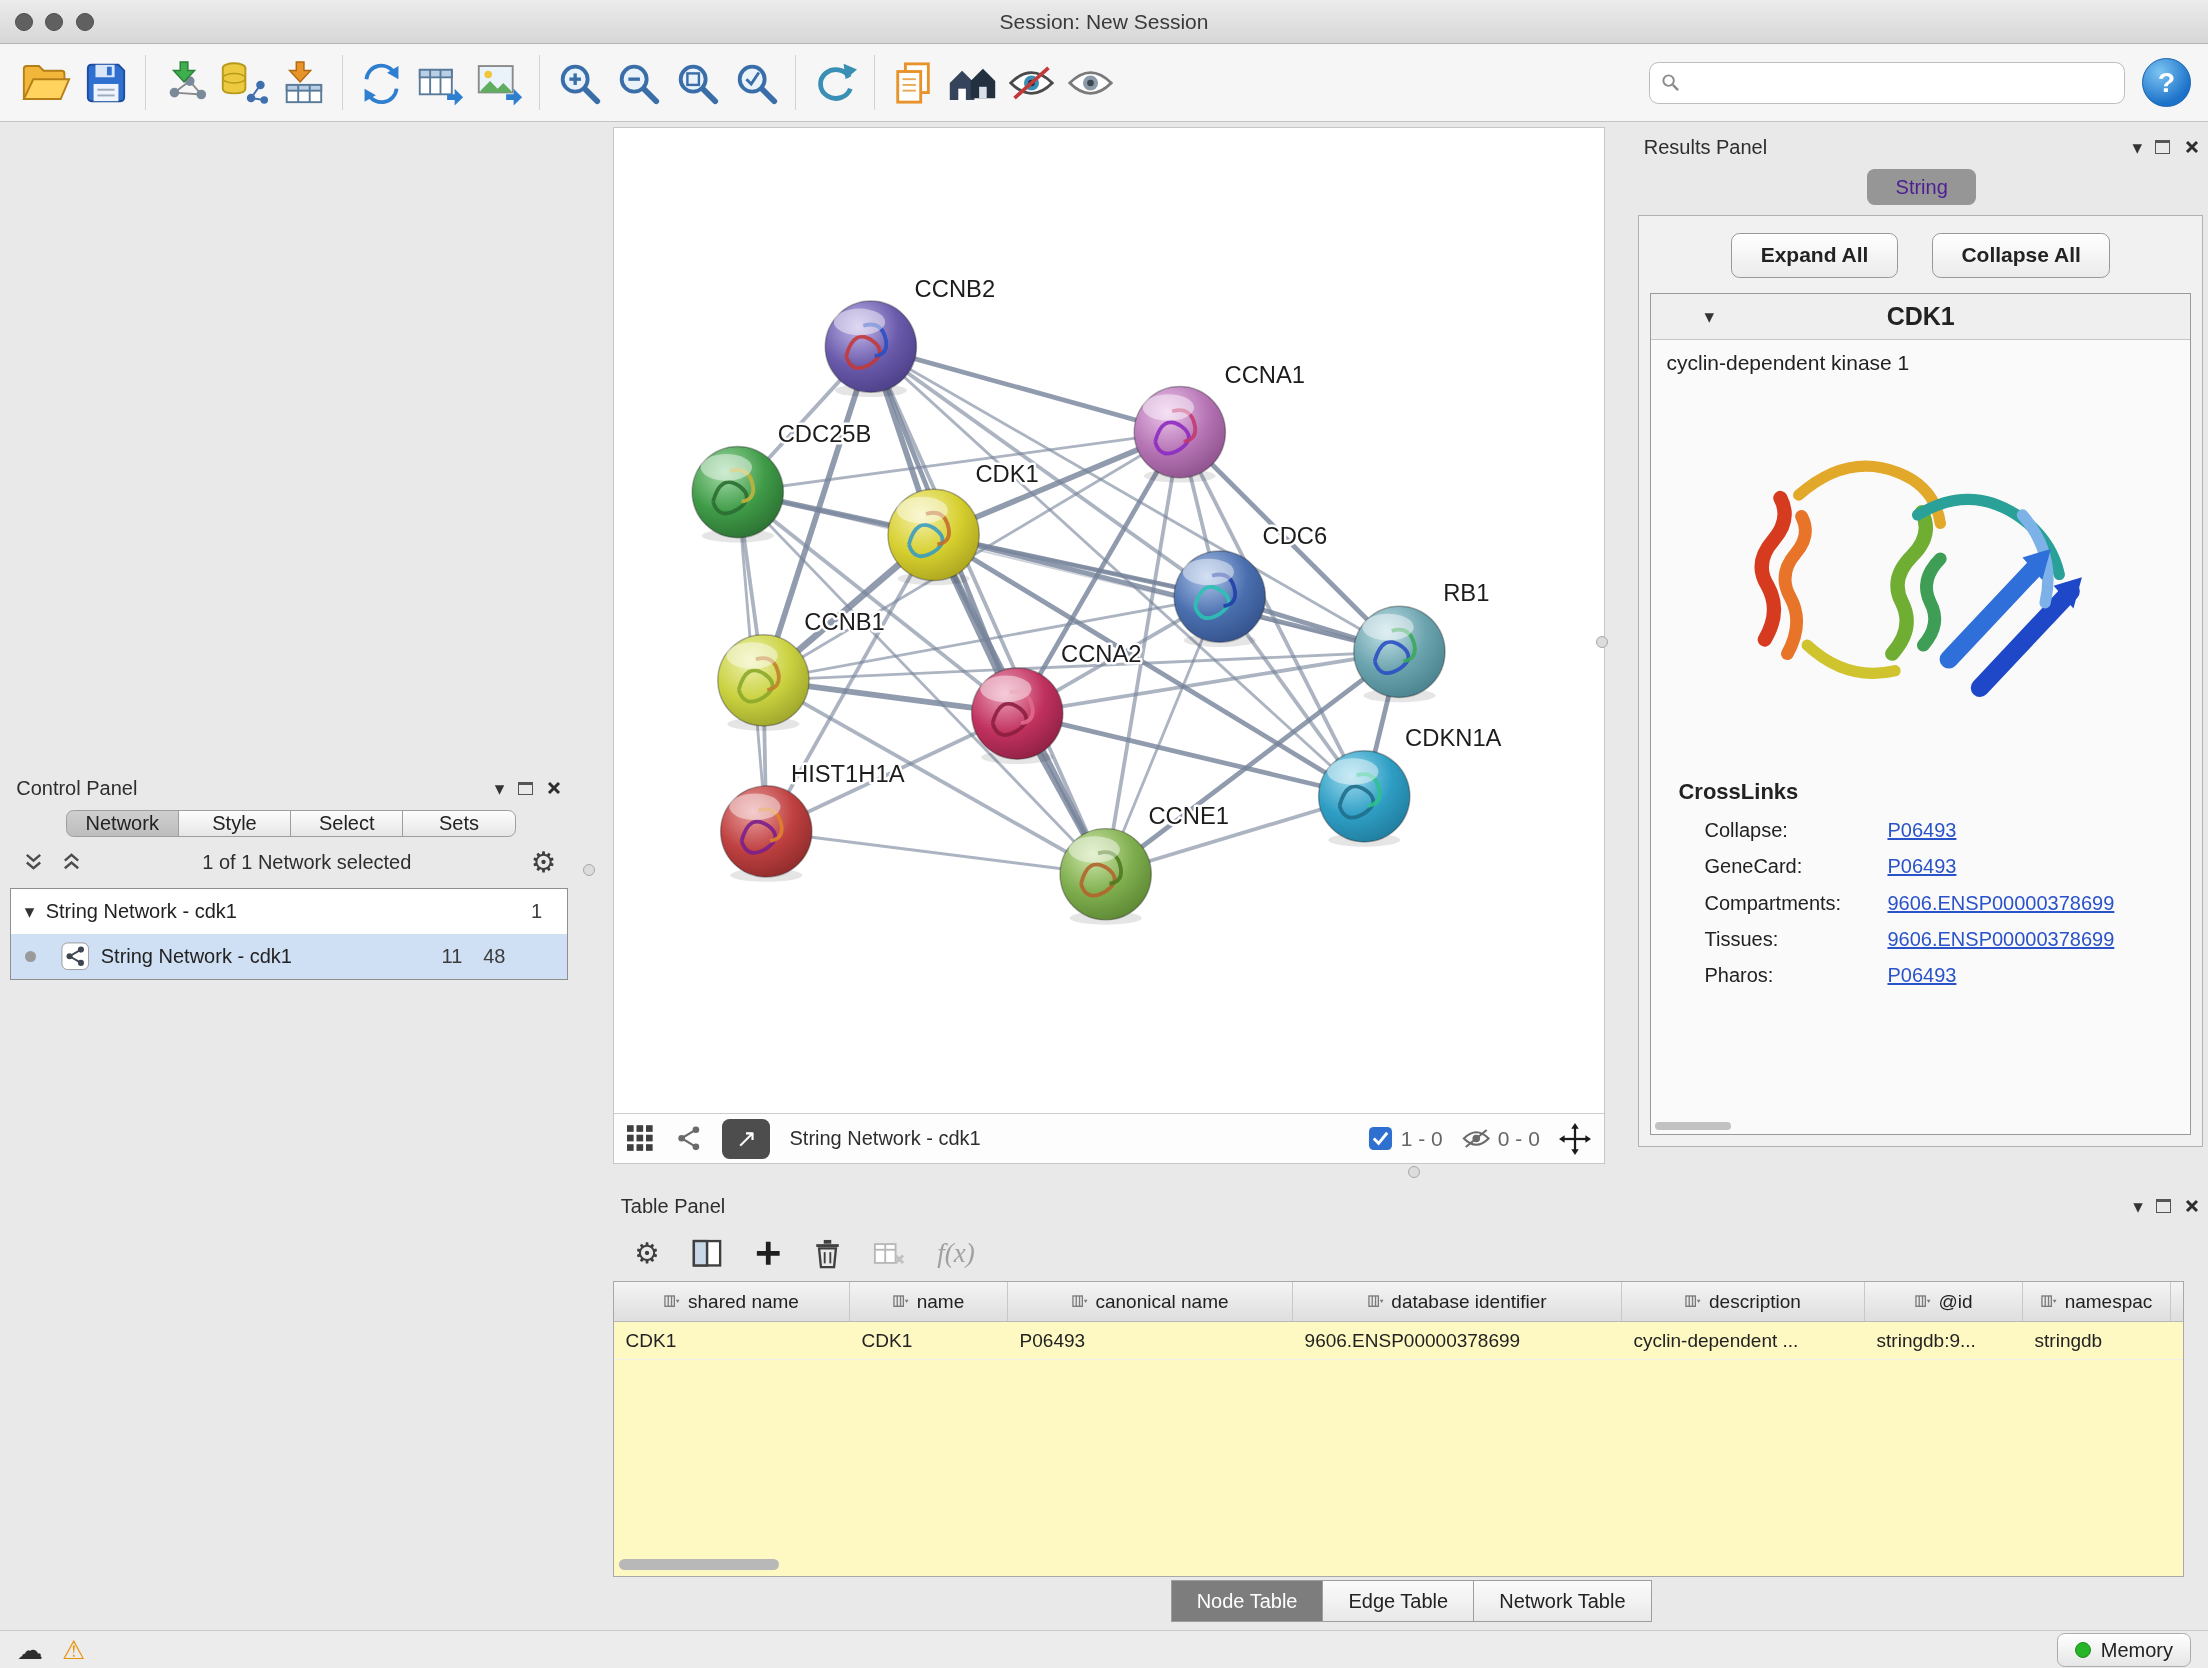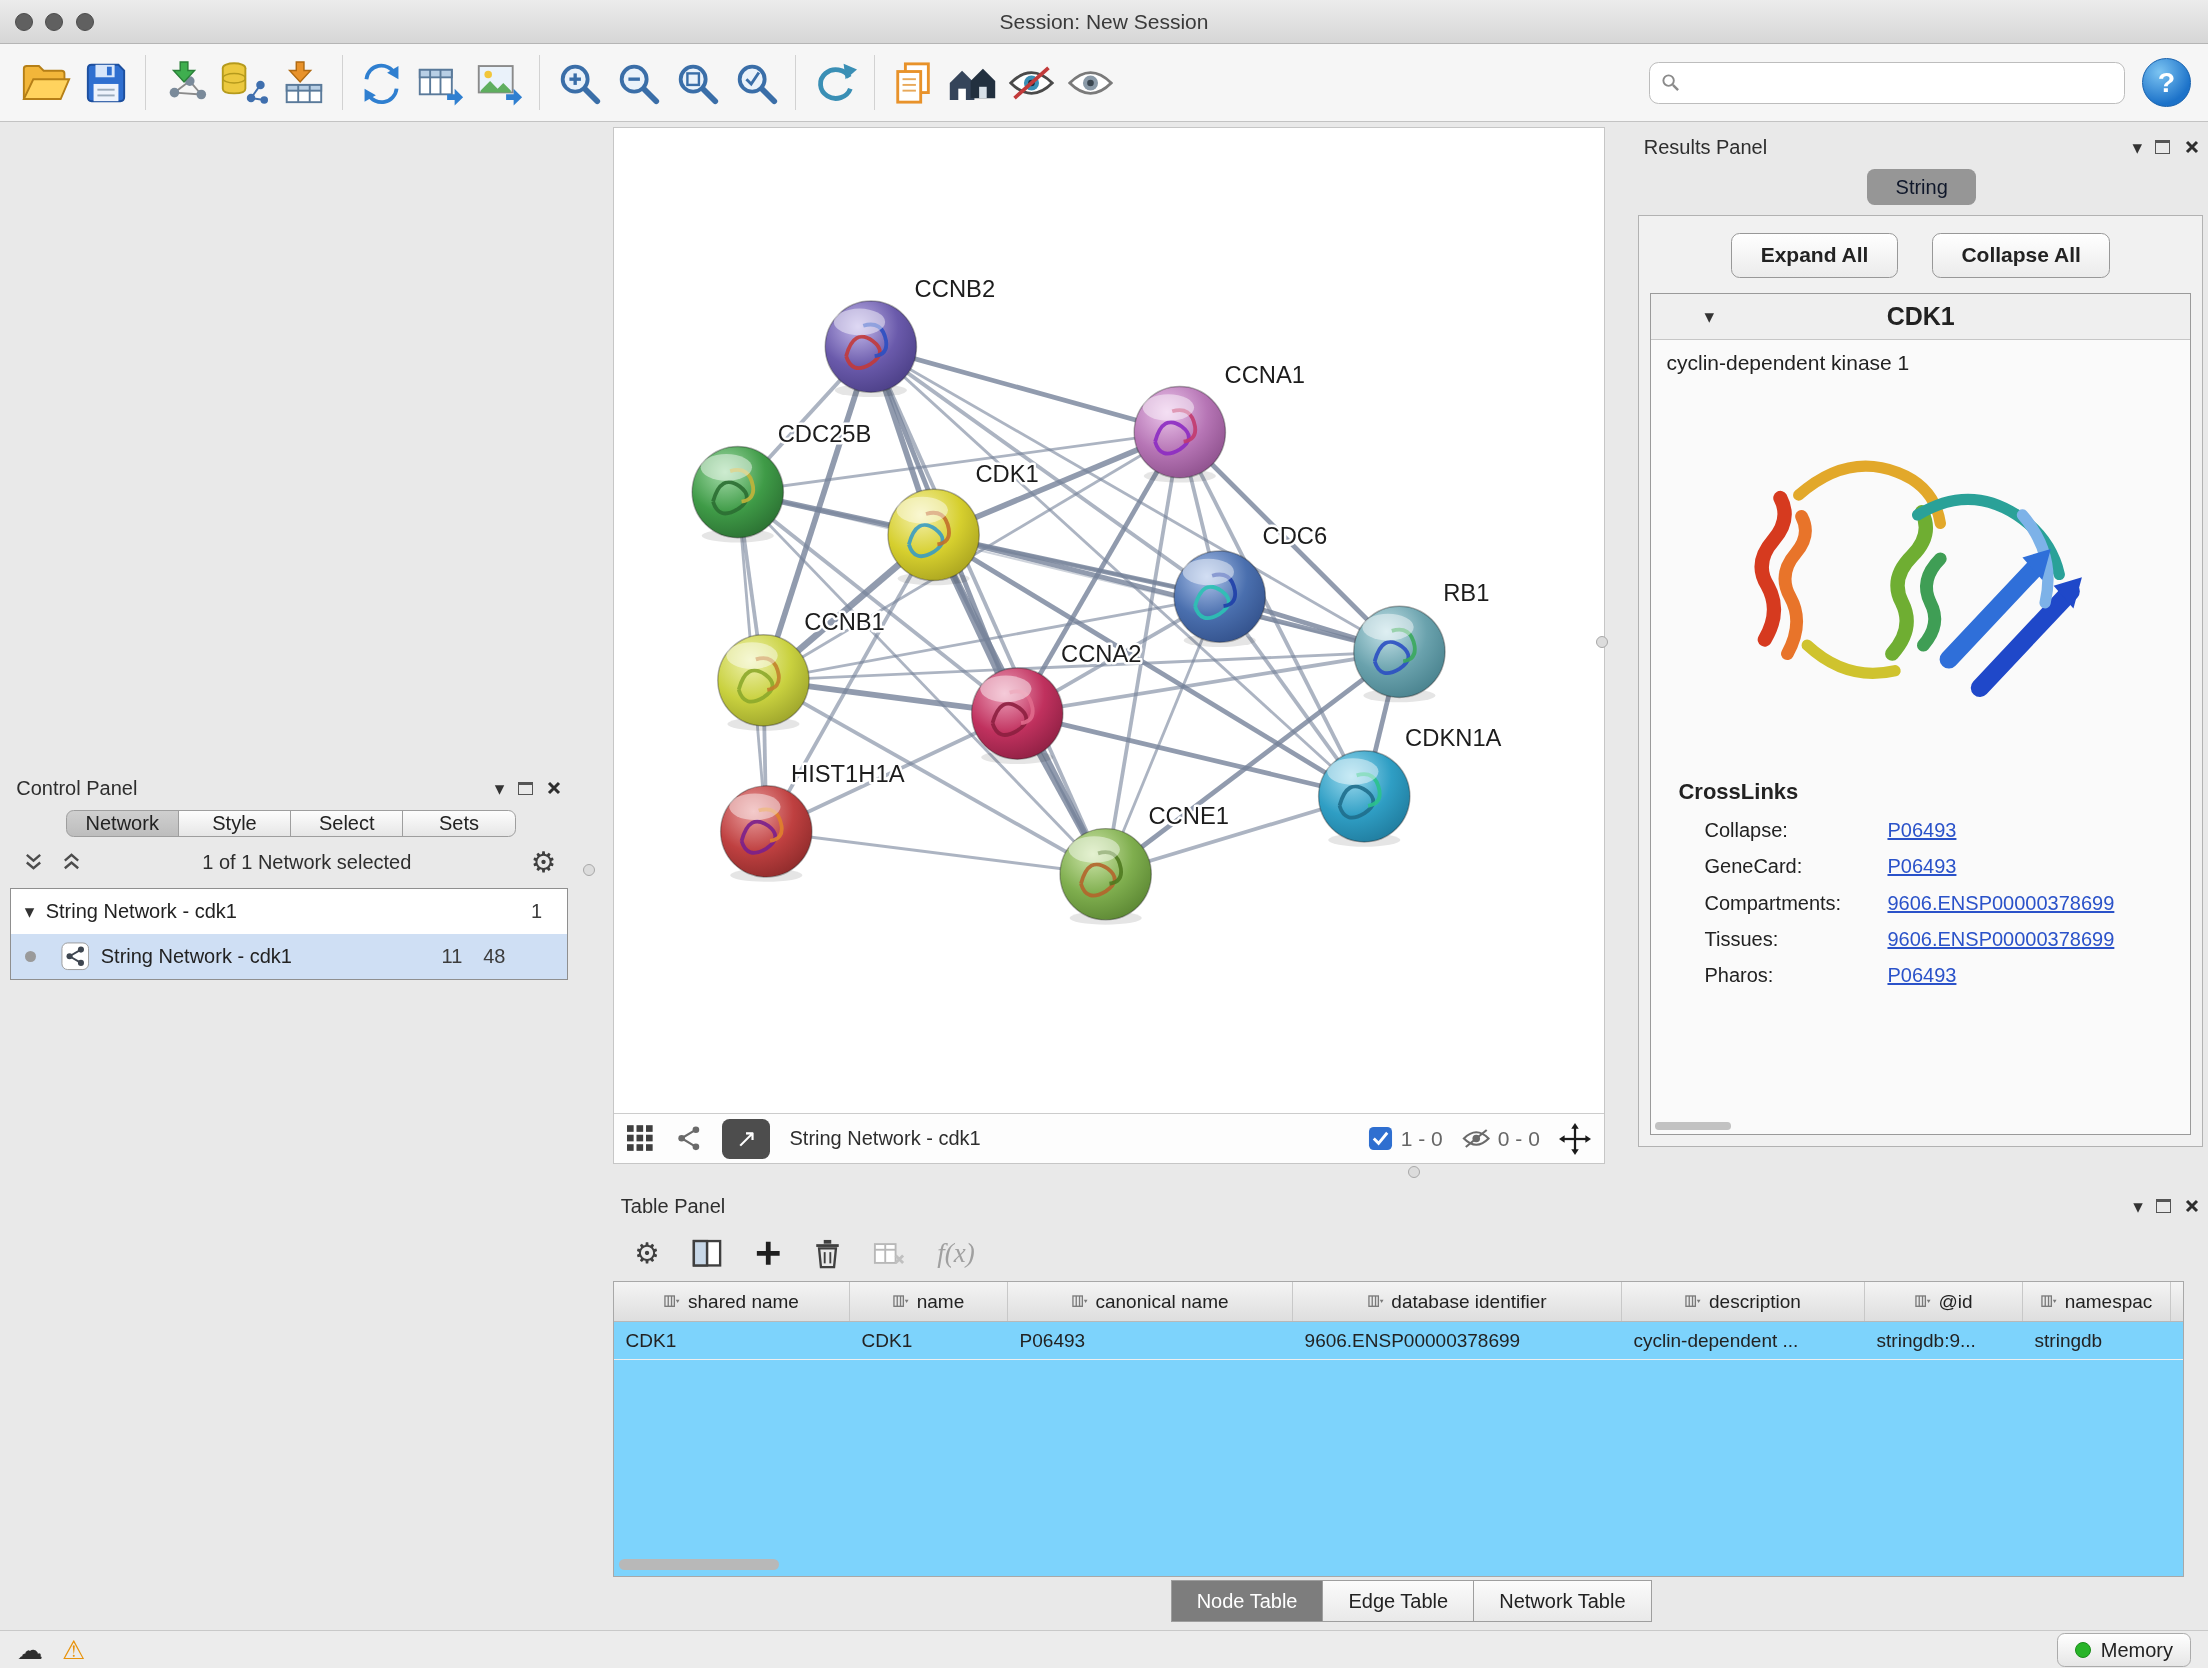--- a/index.html
+++ b/index.html
@@ -62,21 +62,21 @@
   .net-canvas { flex:1; }
   .net-toolbar { height:51px; border-top:1px solid #ccc; display:flex; align-items:center;
     padding:0 13.3px; gap:19px; font-size:20px; color:#2e2e2e; background:#fdfdfd; }
   .net-export-btn { width:48px; height:40px; background:#4d4d4d; border-radius:7.6px;
     display:flex; align-items:center; justify-content:center; color:#fff; font-size:25px; }
   .net-counts { display:flex; align-items:center; gap:7.6px; color:#666; font-size:21px; }
   .net-spacer { flex:1; }
 
   
   .results-panel { width:571px; margin-left:31px; display:flex; flex-direction:column; }
-  .string-badge { align-self:center; background:#969696; color:#0f172a; font-size:20px;
+  .string-badge { align-self:center; background:#969696; color:#4c1d95; font-size:20px;
     border-radius:7.6px; padding:6.7px 28.5px; margin-top:1.9px; }
   .rp-box { flex:1; margin:9.5px 3.8px 17px 1.9px; border:1px solid #b2b2b2; background:#f1f1f1;
     display:flex; flex-direction:column; }
   .rp-buttons { display:flex; justify-content:center; gap:34px; padding:17px 9.5px 15px; }
   .rp-btn { border:1px solid #989898; border-radius:8.6px; background:linear-gradient(#ffffff,#ebebeb);
     font-size:21px; padding:9.5px 28.5px;font-weight:bold; }
   .protein-panel { flex:1; margin:0 11.4px 11.4px; border:1px solid #9a9a9a; background:#fafafa;
     position:relative; }
   .pp-hdr { height:46px; background:#efefef; border-bottom:1px solid #c6c6c6;
     display:flex; align-items:center; position:relative; }
@@ -88,21 +88,21 @@
   .xl-row { display:flex; padding:6.7px 0 6.7px 53px; font-size:20px; align-items:baseline; }
   .xl-label { width:183px; }
   .xl-value { color:#2a52c9; text-decoration:underline; }
   .pp-hscroll { position:absolute; left:3.8px; bottom:2.9px; height:8.6px; width:96%; }
   .pp-hthumb { width:76px; height:7.6px; background:#c2c2c2; border-radius:3.8px; }
 
   
   .table-panel { height:439px; margin:22px 0 0 35px; display:flex; flex-direction:column; }
   .tp-toolbar { height:55px; display:flex; align-items:center; gap:32px; padding:0 21px; }
   .fx { font-family:"Liberation Serif", serif; font-style:italic; font-size:27px; color:#a0a0a0; }
-  .tp-table { flex:1; background:#7dd3fc; border:1px solid #a8a8a8; margin-right:24px; position:relative; overflow:hidden; }
+  .tp-table { flex:1; background:#fef9c3; border:1px solid #a8a8a8; margin-right:24px; position:relative; overflow:hidden; }
   .tp-thead { display:flex; height:40px; background:linear-gradient(#f4f4f4,#dedede); border-bottom:1px solid #b8b8b8; }
   .tp-th { display:flex; align-items:center; justify-content:center; gap:7.6px; font-size:19px;
     border-right:1px solid #c8c8c8; overflow:hidden; white-space:nowrap; flex:0 0 auto; }
   .tp-row { display:flex; height:38px; border-bottom:1px solid #efefef; }
   .tp-td { font-size:19px; padding:7.6px 11.4px; overflow:hidden; white-space:nowrap; flex:0 0 auto; }
   .tp-hscroll { position:absolute; left:4.8px; bottom:3.8px; height:13.3px; width:98%; }
   .tp-hthumb { width:160px; height:11.4px; background:#b8b8b8; border-radius:5.7px; }
   .tp-tabs { height:48px; display:flex; justify-content:center; align-items:center; }
   .tp-tab { font-size:20px; padding:8.6px 25px; border:1px solid #9e9e9e; margin-right:-1px;
     background:linear-gradient(#fbfbfb,#e9e9e9); }

